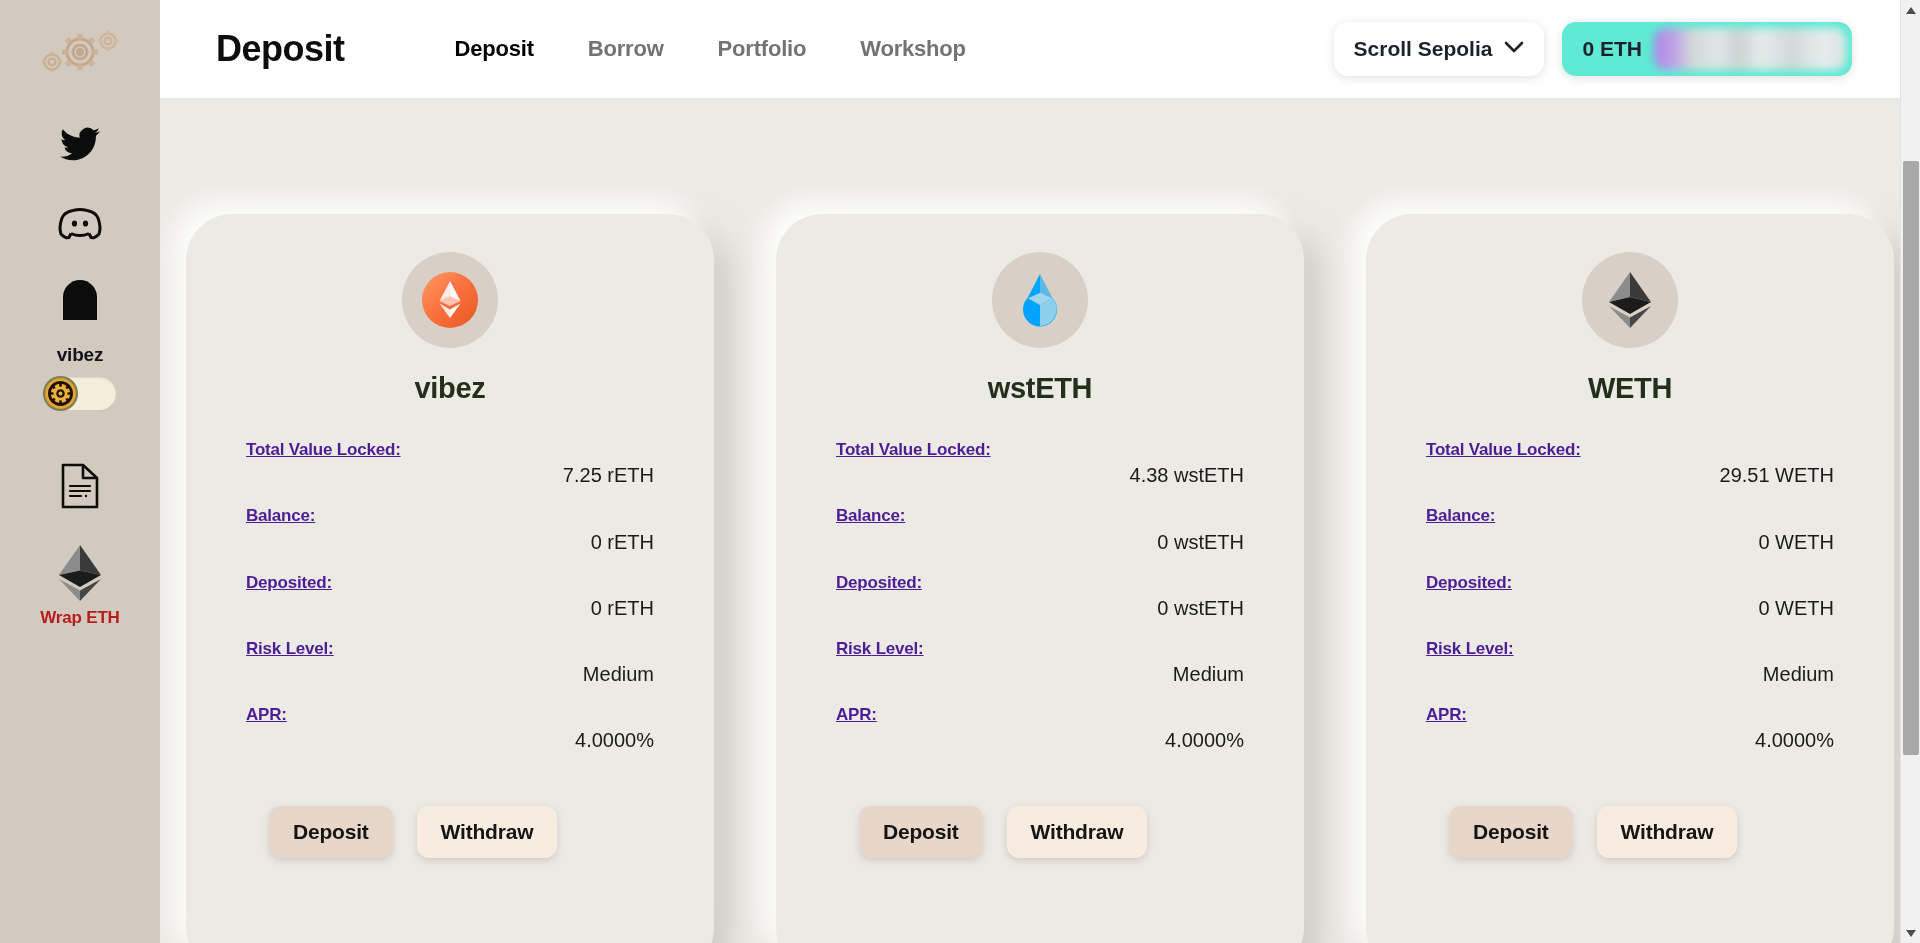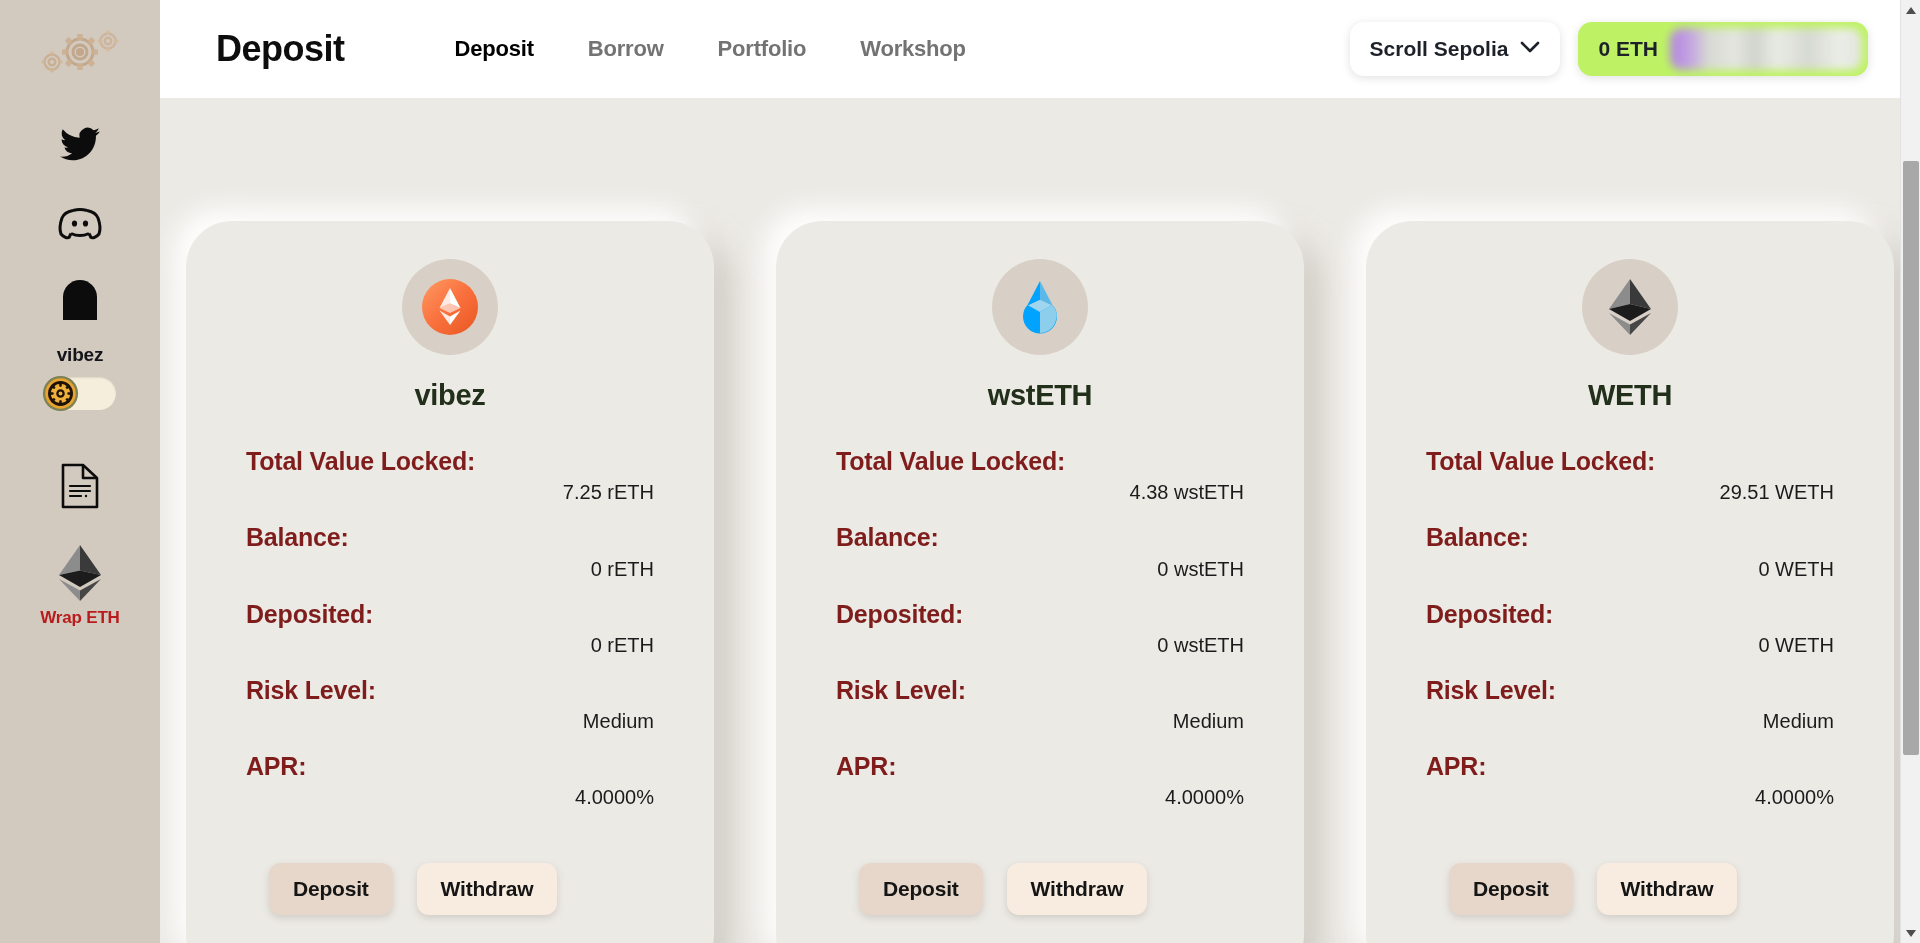--- a/index.html
+++ b/index.html
@@ -91,21 +91,20 @@
     letter-spacing: -0.2px;
   }
 
   
   .main {
     flex: 1 1 auto;
     display: flex;
     flex-direction: column;
     min-width: 0;
     position: relative;
-    gap: 7px;
   }
 
   .topbar {
     height: 98px;
     flex: 0 0 98px;
     background: #ffffff;
     display: flex;
     align-items: center;
     padding: 0 0 0 56px;
   }
@@ -133,21 +132,21 @@
     white-space: nowrap;
     cursor: pointer;
   }
   .nav a.active { color: #000000; }
 
   .topbar-right {
     margin-left: auto;
     display: flex;
     align-items: center;
     gap: 18px;
-    padding-right: 52px;
+    padding-right: 68px;
     justify-content: flex-end;
   }
 
   .chain-select {
     height: 54px;
     background: #ffffff;
     border-radius: 14px;
     display: flex;
     align-items: center;
     gap: 12px;
@@ -157,21 +156,21 @@
   }
   .chain-select .label {
     font-size: 21px;
     font-weight: 700;
     color: #1d2129;
     white-space: nowrap;
   }
 
   .wallet-pill {
     height: 54px;
-    background: #bef264;
+    background: #5eead4;
     border-radius: 14px;
     display: flex;
     align-items: center;
     padding: 0 6px 0 20px;
     box-shadow: 0 2px 10px rgba(0,0,0,0.12);
     cursor: pointer;
     gap: 12px;
   }
   .wallet-balance {
     font-size: 21px;
@@ -237,25 +236,26 @@
     letter-spacing: -0.3px;
     margin-bottom: 34px;
   }
 
   .stats { width: 100%; }
 
   .stat-row { margin-bottom: 14px; }
 
   .stat-label {
     display: block;
-    font-size: 25px;
-    font-weight: 700;
-    color: #7f1d1d;
+    font-size: 17px;
+    font-weight: 700;
+    color: #4c1d95;
     letter-spacing: -0.2px;
     line-height: 1.25;
+    text-decoration: underline;
   }
   .stat-value {
     display: block;
     text-align: right;
     font-size: 20px;
     font-weight: 400;
     color: #1b1b1b;
     line-height: 1.55;
   }
 

